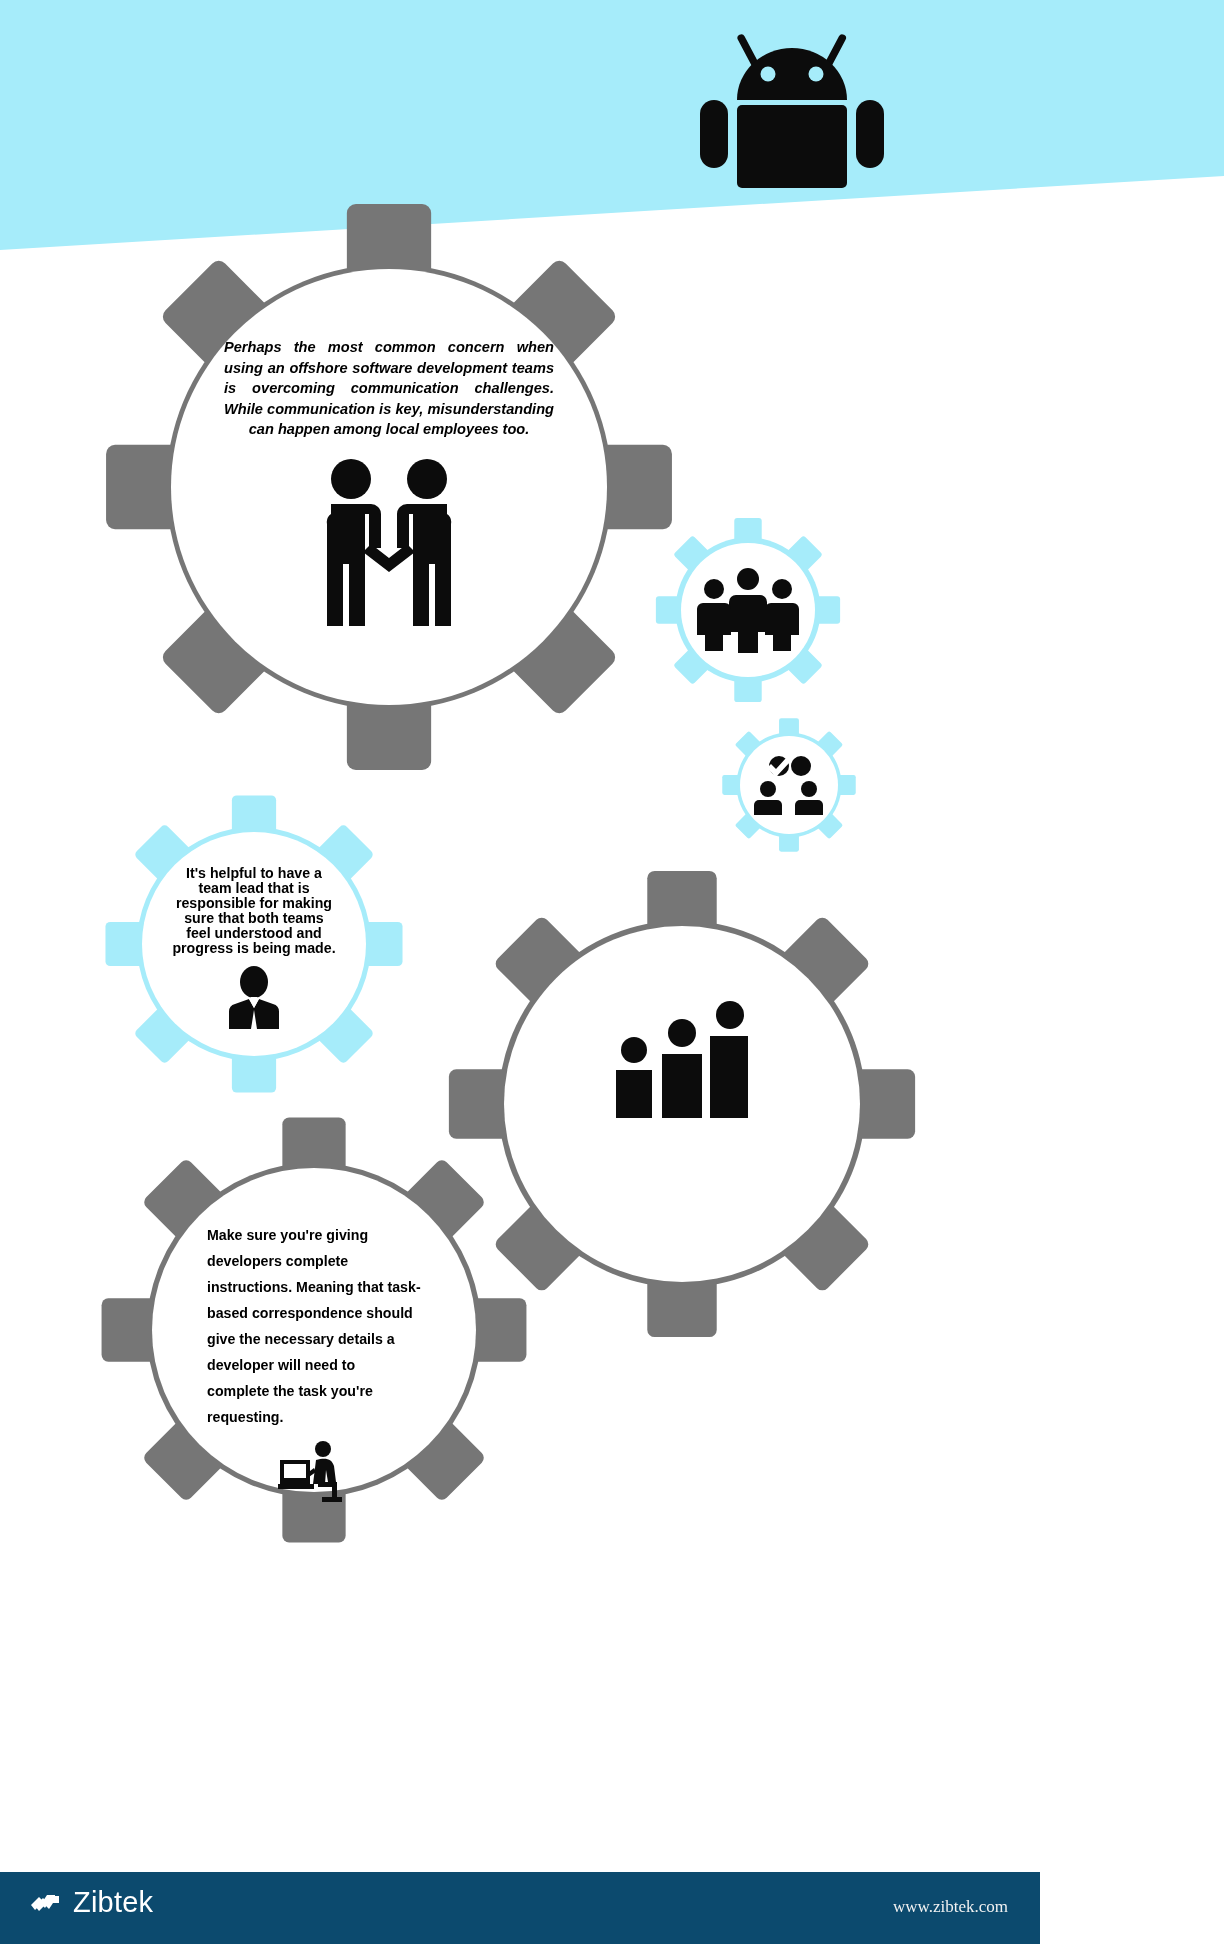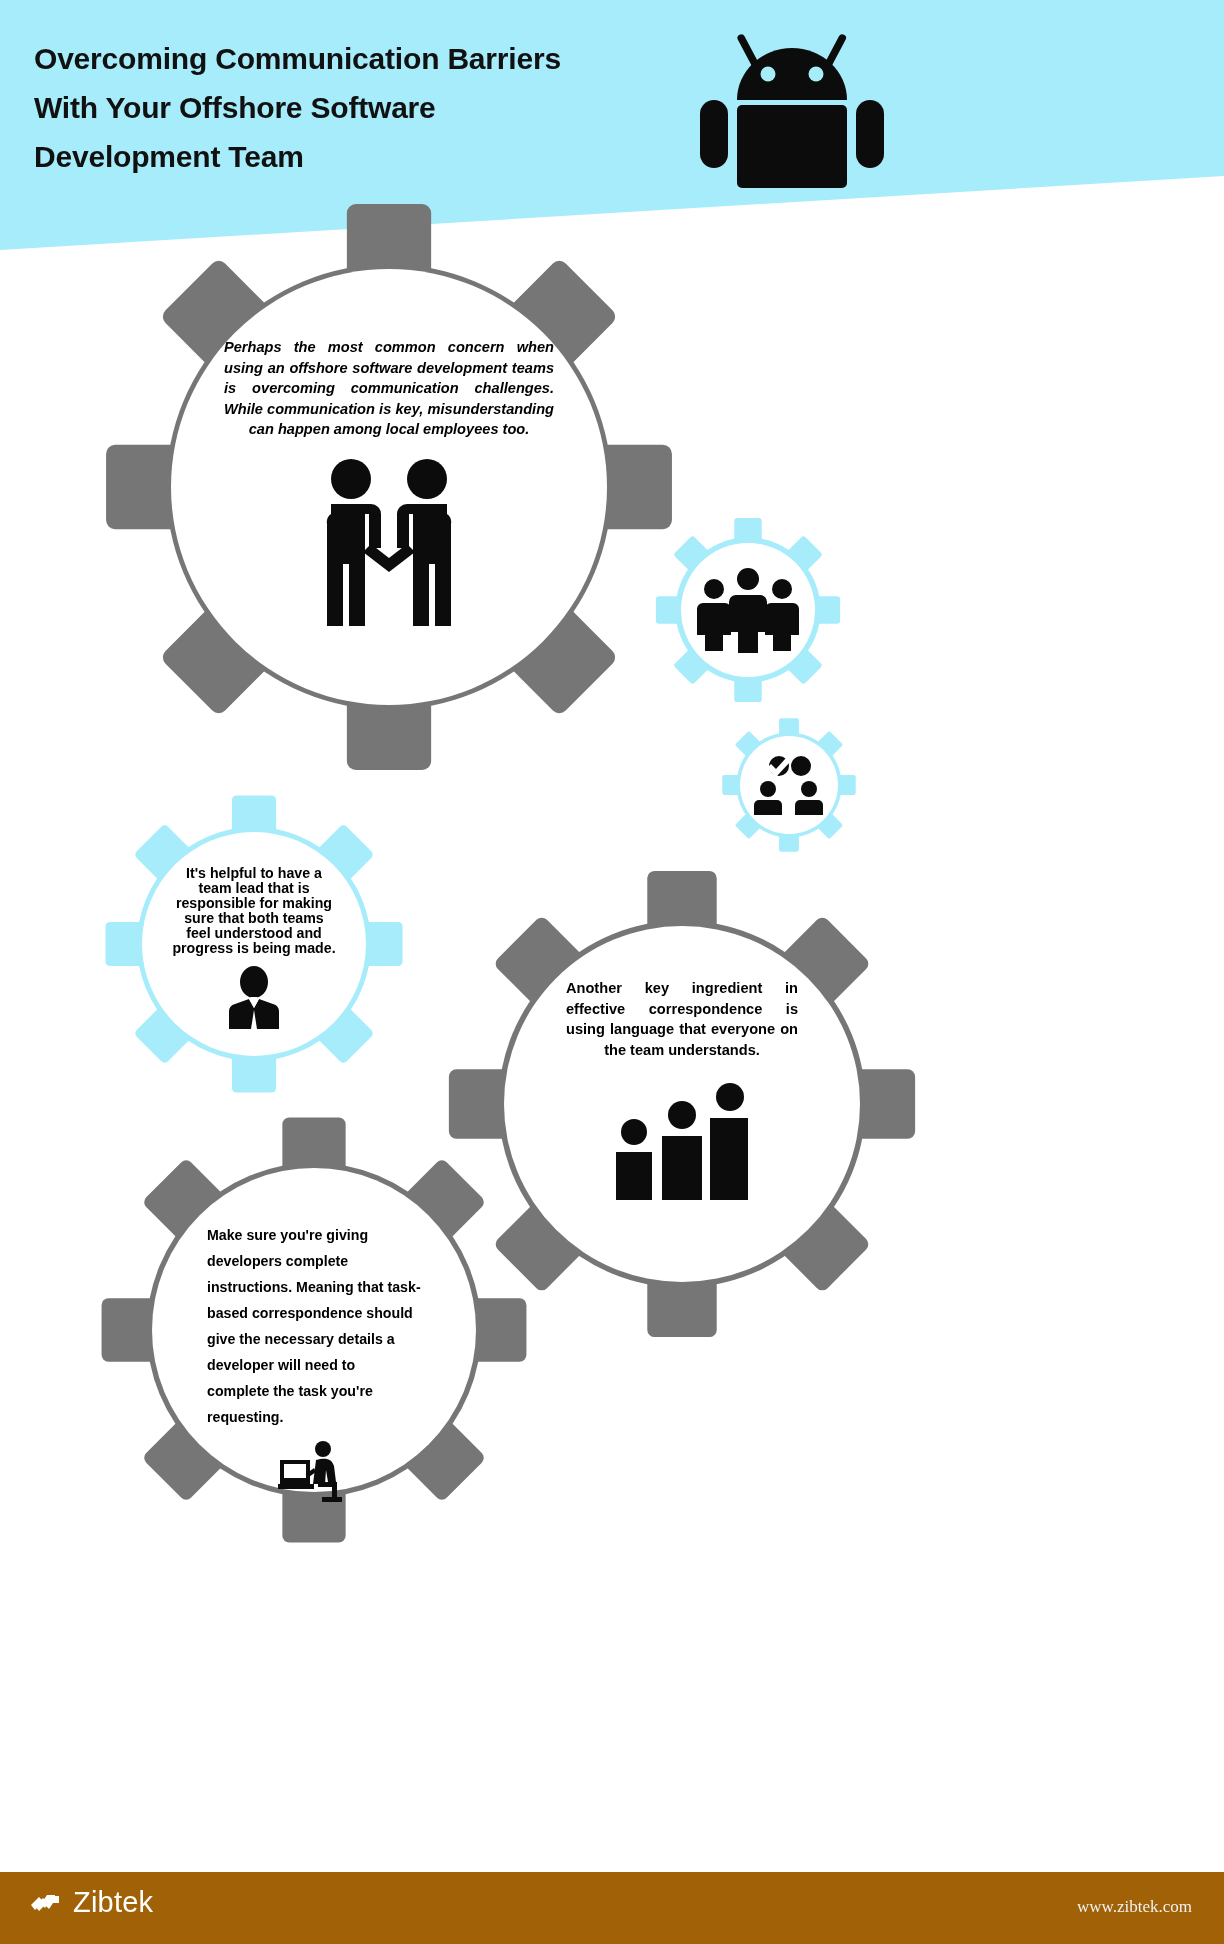--- a/index.html
+++ b/index.html
@@ -128,23 +128,23 @@
     line-height: 26px;
     text-align: left;
   }
   #gear6 .gear-icon-holder { margin-top: 8px; }
 
   
   #footer {
     position: absolute;
     left: 0;
     top: 1872px;
-    width: 1224px;
+    width: 1040px;
     height: 72px;
-    background: #a16207;
+    background: #0c4a6e;
     z-index: 5;
   }
   #footer-logo {
     position: absolute;
     left: 30px;
     top: 14px;
     display: flex;
     align-items: center;
   }
   #footer-logo-text {
@@ -163,25 +163,20 @@
     font-family: "Liberation Serif", serif;
   }
 </style>
 </head>
 <body>
 
 <div id="page">
 
   <div id="header-band"></div>
 
-  <h1 id="header-title">
-    <span class="tline">Overcoming Communication Barriers</span>
-    <span class="tline">With Your Offshore Software</span>
-    <span class="tline">Development Team</span>
-  </h1>
 
   <svg id="android-icon" viewBox="0 0 200 176">
     <g fill="#0c0c0c">
       <rect x="55" y="20" width="7.5" height="48" rx="3.7" transform="rotate(-28 58.7 44)"></rect>
       <rect x="137" y="20" width="7.5" height="48" rx="3.7" transform="rotate(28 140.7 44)"></rect>
       <path d="M45 88 A55 52 0 0 1 155 88 Z"></path>
       <circle cx="76" cy="62" r="7.5" fill="#a6ecfa"></circle>
       <circle cx="124" cy="62" r="7.5" fill="#a6ecfa"></circle>
       <rect x="45" y="93" width="110" height="83" rx="5"></rect>
       <rect x="8" y="88" width="28" height="68" rx="14"></rect>
@@ -319,21 +314,20 @@
         <rect x="86" y="158" width="28" height="36" rx="3"></rect>
         <rect x="6" y="86" width="36" height="28" rx="3"></rect>
         <rect x="158" y="86" width="36" height="28" rx="3"></rect>
         <rect x="86" y="6" width="28" height="36" rx="3" transform="rotate(45 100 100)"></rect>
         <rect x="86" y="158" width="28" height="36" rx="3" transform="rotate(45 100 100)"></rect>
         <rect x="6" y="86" width="36" height="28" rx="3" transform="rotate(45 100 100)"></rect>
         <rect x="158" y="86" width="36" height="28" rx="3" transform="rotate(45 100 100)"></rect>
       </g>
     </svg>
     <div class="gear-face">
-      <p class="gear-text">Another key ingredient in effective correspondence is using language that everyone on the team understands.</p>
       <div class="gear-icon-holder">
         <svg width="140" height="118" viewBox="0 0 140 118">
           <g fill="#0c0c0c">
             <circle cx="22" cy="50" r="13"></circle>
             <rect x="4" y="70" width="36" height="48"></rect>
             <circle cx="70" cy="33" r="14"></circle>
             <rect x="50" y="54" width="40" height="64"></rect>
             <circle cx="118" cy="15" r="14"></circle>
             <rect x="98" y="36" width="38" height="82"></rect>
             <rect x="40" y="70" width="10" height="48" fill="#ffffff"></rect>

